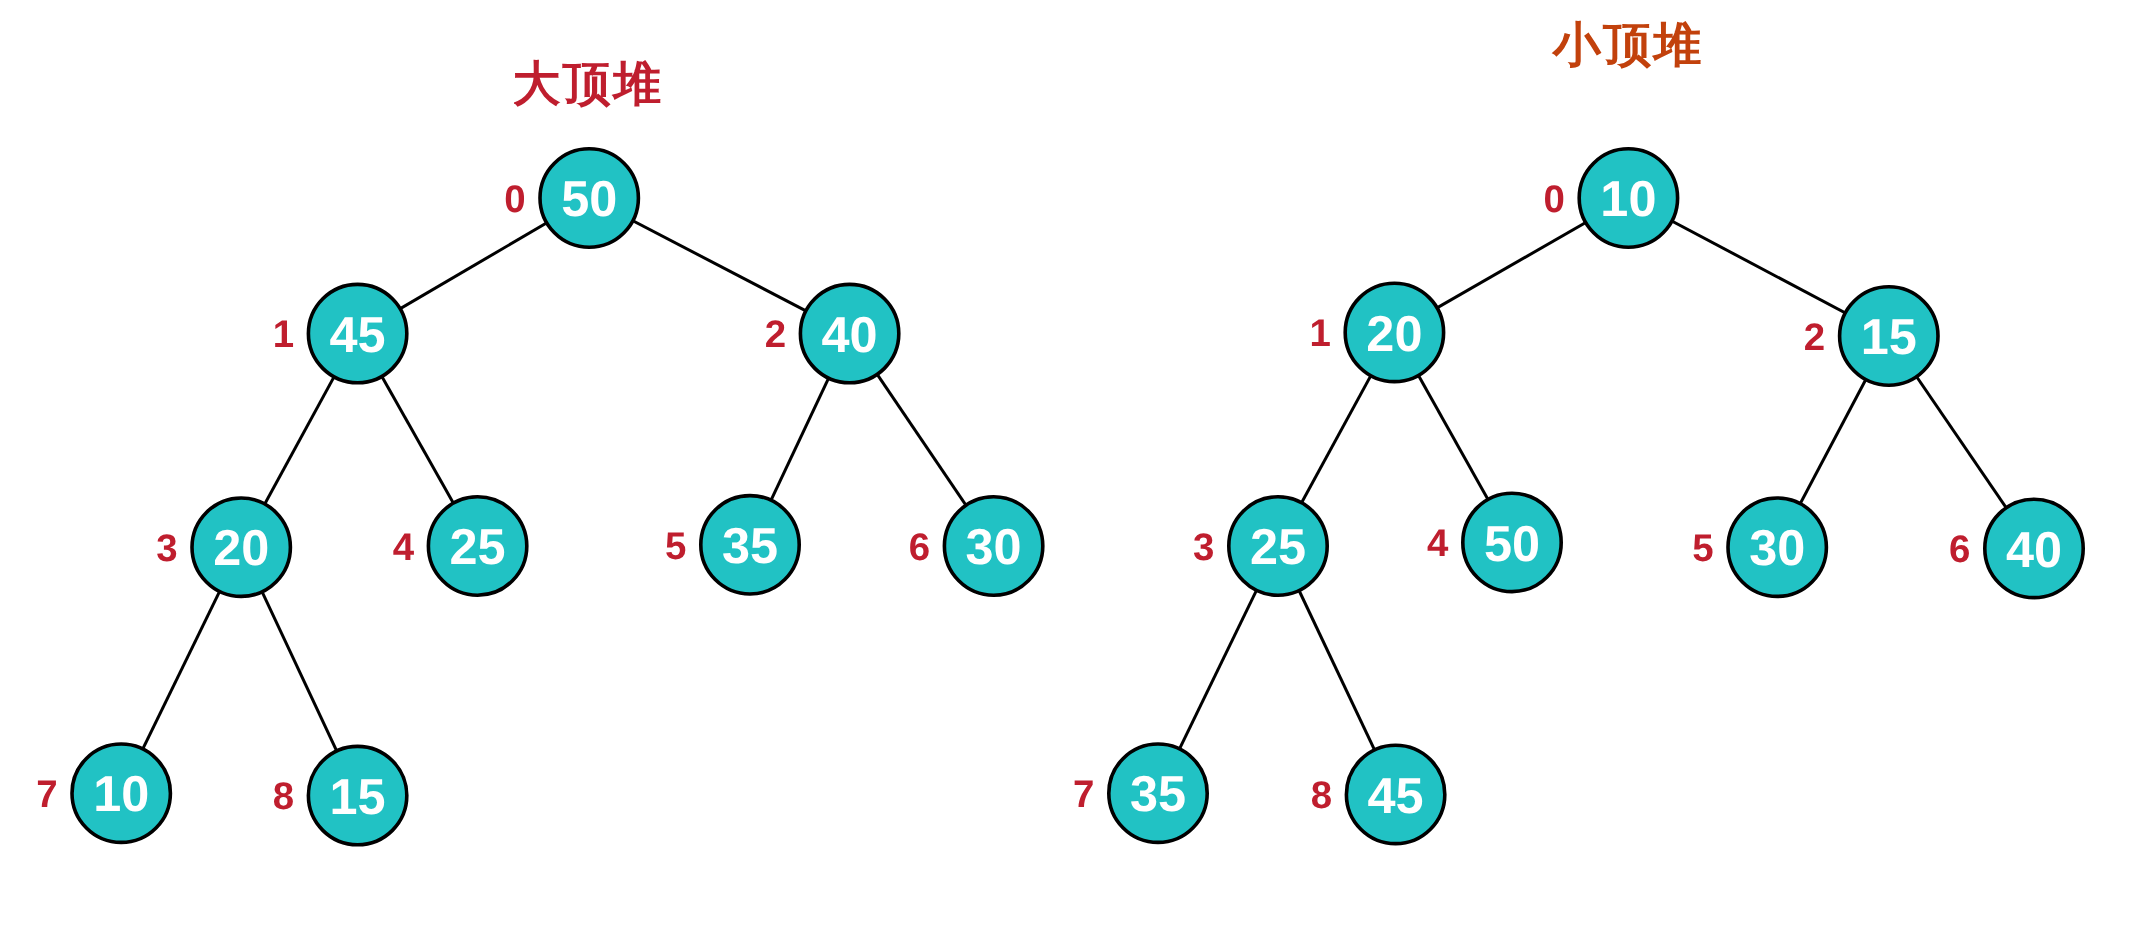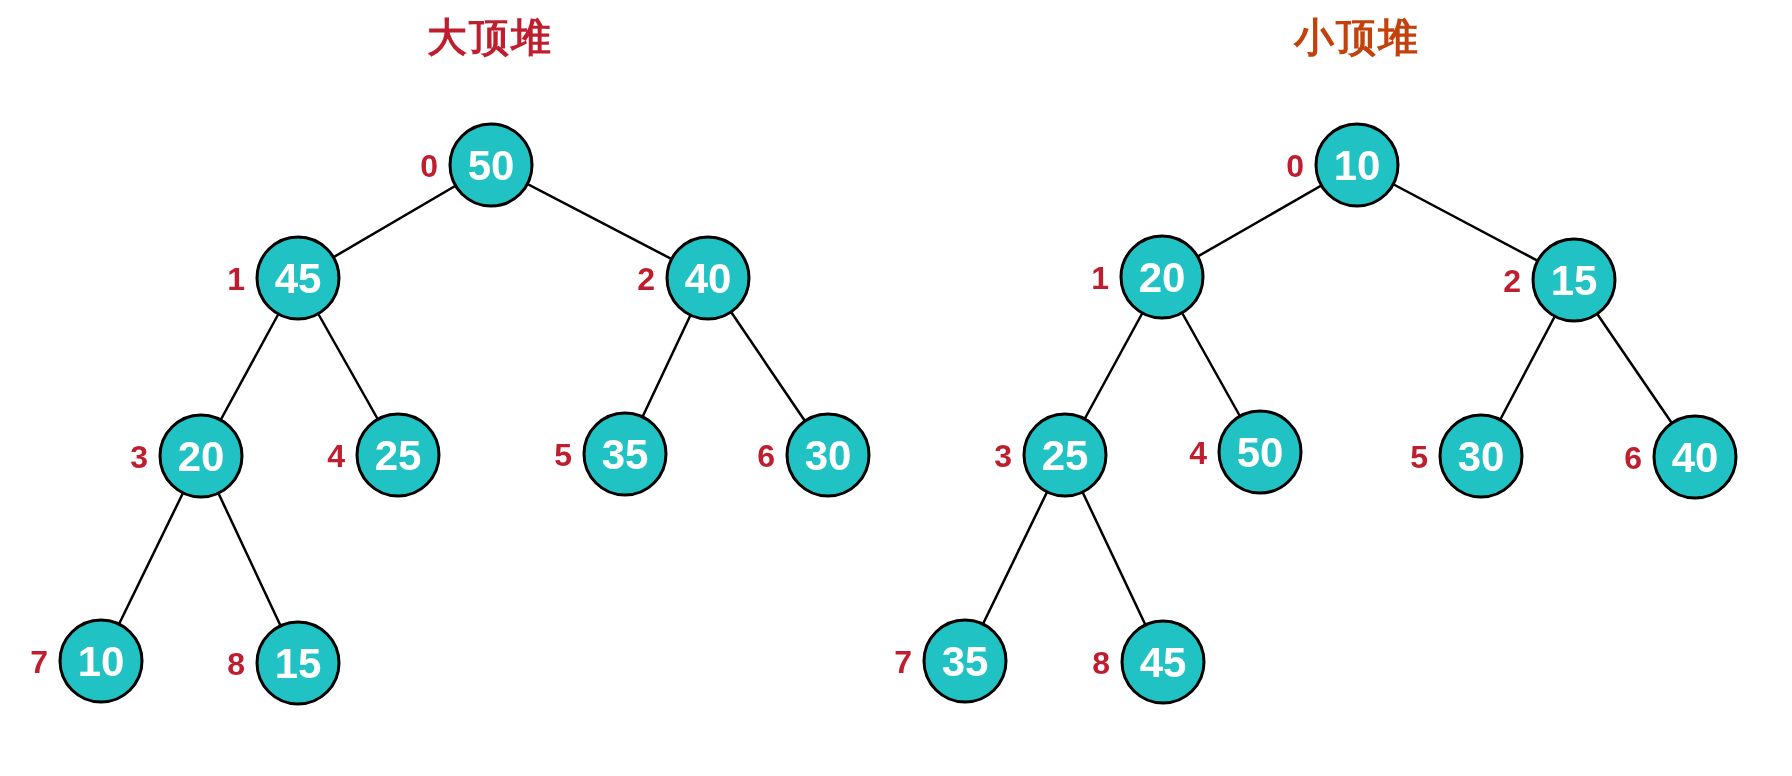--- a/index.html
+++ b/index.html
@@ -17,21 +17,21 @@
   }
   .tree-title {
     position: absolute;
     top: 10px;
     transform: translateX(-50%);
     font-size: 40px;
     font-weight: 600;
     letter-spacing: 2px;
     white-space: nowrap;
   }
-  #title-0 { left: 490px; }
+  #title-0 { left: 490px; margin-top: 32px; }
   #title-1 { left: 1357px; }
   svg { display: block; }
   .node-value {
     font-family: "Liberation Sans", "DejaVu Sans", sans-serif;
     font-size: 42px;
     font-weight: bold;
   }
   .node-index {
     font-family: "Liberation Sans", "DejaVu Sans", sans-serif;
     font-size: 32px;

